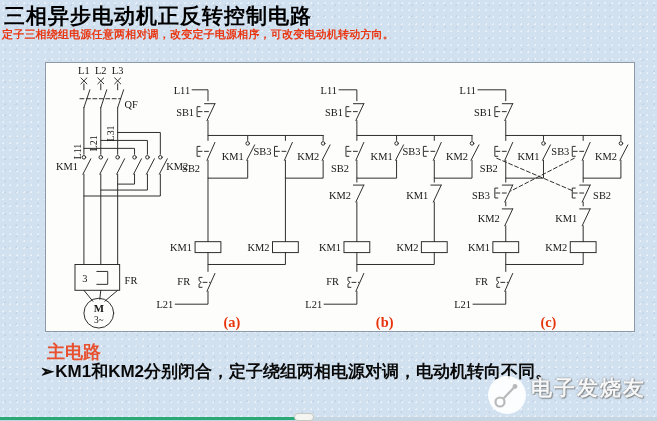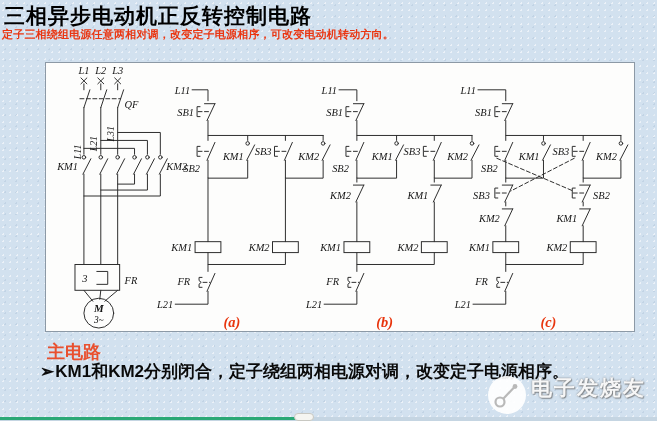--- a/index.html
+++ b/index.html
@@ -7,21 +7,21 @@
     background:#d2e1ef;
     background-image:radial-gradient(rgba(255,255,255,.55) 1px,transparent 1px),
                      radial-gradient(rgba(150,178,205,.28) 1px,transparent 1px);
     background-size:7px 7px,11px 11px;
     font-family:"Liberation Sans",sans-serif;}
   .title{position:absolute;left:4px;top:2px;font-size:21px;font-weight:bold;color:#000;
     letter-spacing:1px;white-space:nowrap;}
   .subtitle{position:absolute;left:2px;top:27px;font-size:11px;font-weight:bold;color:#ea3511;
     white-space:nowrap;letter-spacing:0.2px;}
   .panel{position:absolute;left:45px;top:62px;width:590px;height:270px;background:#fdfdfc;
-    border:1px solid #8c99a6;box-sizing:border-box;font-style:italic;}
+    border:1px solid #8c99a6;box-sizing:border-box;}
   .cir{display:block;}
   .cir line,.cir path,.cir rect,.cir circle{stroke:#2d2d2d;stroke-width:1;fill:none;stroke-linecap:round;}
   .cir .dash{stroke-dasharray:4 2.5;}
   .cir text{stroke:none;fill:#151515;font-family:"Liberation Serif",serif;font-size:10.5px;}
   .cir text.rot{font-size:10px;}
   .cir text.cap{font-size:14.5px;font-weight:bold;fill:#e8340c;}
   .cir text.big{font-size:11px;font-weight:bold;}
   .cir text.sm{font-size:9.5px;}
   .section-label{position:absolute;left:47px;top:340px;font-size:18px;font-weight:bold;color:#e9502f;}
   .note{position:absolute;left:40px;top:360px;font-size:17px;font-weight:bold;color:#0a0a0a;white-space:nowrap;}
@@ -192,21 +192,21 @@
         <text x="524" y="189" text-anchor="end">KM2</text>
         <text x="444" y="224" text-anchor="end">FR</text>
         <text x="427" y="247" text-anchor="end">L21</text>
         <text class="cap" x="505" y="266" text-anchor="middle">(c)</text>
       </g>
     </svg>
   </div>
 
   <div class="section-label">主电路</div>
 
-  <div class="note"><span class="bullet">➢</span><span>KM1和KM2分别闭合，定子绕组两相电源对调，改变定子电源相序。</span></div>
+  <div class="note"><span class="bullet">➢</span><span>KM1和KM2分别闭合，定子绕组两相电源对调，电动机转向不同。</span></div>
 
   <div class="watermark">
     <svg width="40" height="42" viewBox="0 0 40 42">
       <circle cx="20" cy="21" r="19" fill="#ffffff" opacity="0.93"></circle>
       <circle cx="13" cy="28" r="4.5" fill="none" stroke="#b9b9b9" stroke-width="2.2"></circle>
       <line x1="16.5" y1="24.5" x2="27" y2="13.5" stroke="#b9b9b9" stroke-width="2.2"></line>
       <circle cx="28" cy="12.5" r="2.4" fill="#b9b9b9"></circle>
     </svg>
     <div class="wm-text">
       <div class="wm-brand">电子发烧友</div>

